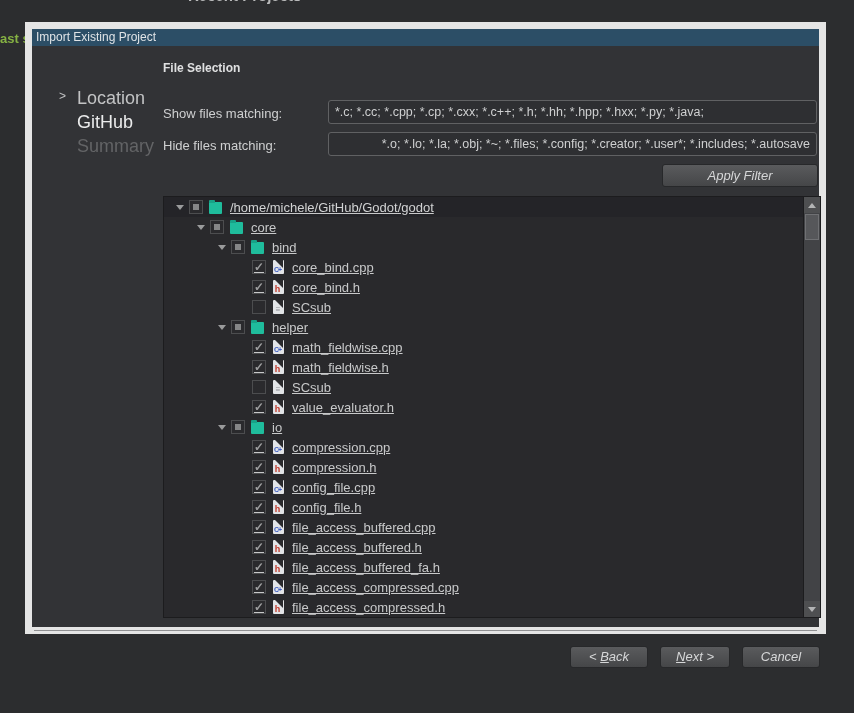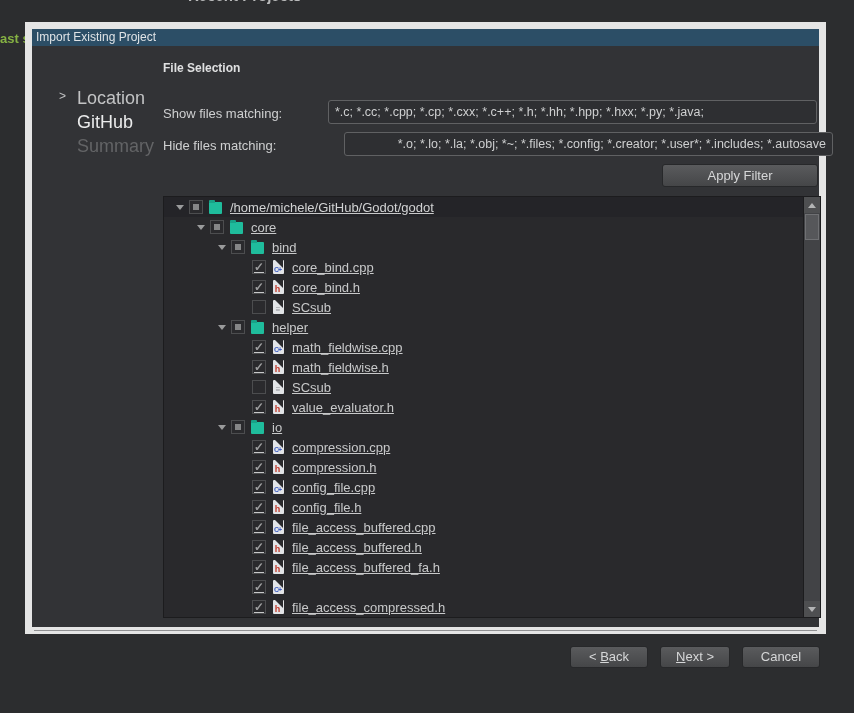--- a/index.html
+++ b/index.html
@@ -43,26 +43,26 @@
     position:absolute; left:131px; top:32px;
     font-size:12px; font-weight:bold; color:#dfe0e1;
   }
   .form-label { position:absolute; left:131px; font-size:13px; color:#cfd0d1; }
   .filter-input {
     position:absolute; left:296px; width:489px; height:24px;
     background:#2e2f32; border:1px solid #606163; border-radius:3px;
     font-size:12.5px; color:#cfd0d1; line-height:22px;
     padding:0 6px; white-space:nowrap; overflow:hidden;
   }
-  .filter-input.scrolled { text-align:right;margin-left:16px; }
+  .filter-input.scrolled { text-align:right; }
   .btn {
     background:linear-gradient(#5a5b5d,#454648);
     border:1px solid #27282a; border-radius:3px;
     color:#d6d7d8; font-size:13px; text-align:center;
-    position:absolute; line-height:20px;
+    position:absolute; line-height:20px;font-style:italic;
   }
   .apply-btn { left:630px; top:135px; width:156px; height:23px; line-height:21px; }
   
   .tree {
     position:absolute; left:131px; top:167px; width:658px; height:422px;
     background:#29292c; border:1px solid #1c1c1e;
   }
   .tree-rows { position:absolute; left:0; top:0; right:17px; bottom:0; overflow:hidden;text-decoration:underline; }
   .tree-row { height:20px; display:flex; align-items:center; font-size:13px; color:#c8c9ca; white-space:nowrap; }
   .tree-row.root { background:#242428; color:#d2d3d4; }
@@ -301,20 +301,21 @@
             <span class="glyph h">h</span>
           </span>
           <span>file_access_buffered_fa.h</span>
         </div>
         <div class="tree-row">
           <span style="display: inline-block; flex: 0 0 auto; width: 88px;"></span>
           <span class="cb">✓</span>
           <span class="ficon page">
             <span class="glyph cpp">C+</span>
           </span>
+          <span>file_access_compressed.cpp</span>
         </div>
         <div class="tree-row">
           <span style="display: inline-block; flex: 0 0 auto; width: 88px;"></span>
           <span class="cb">✓</span>
           <span class="ficon page">
             <span class="glyph h">h</span>
           </span>
           <span>file_access_compressed.h</span>
         </div>
       </div>

